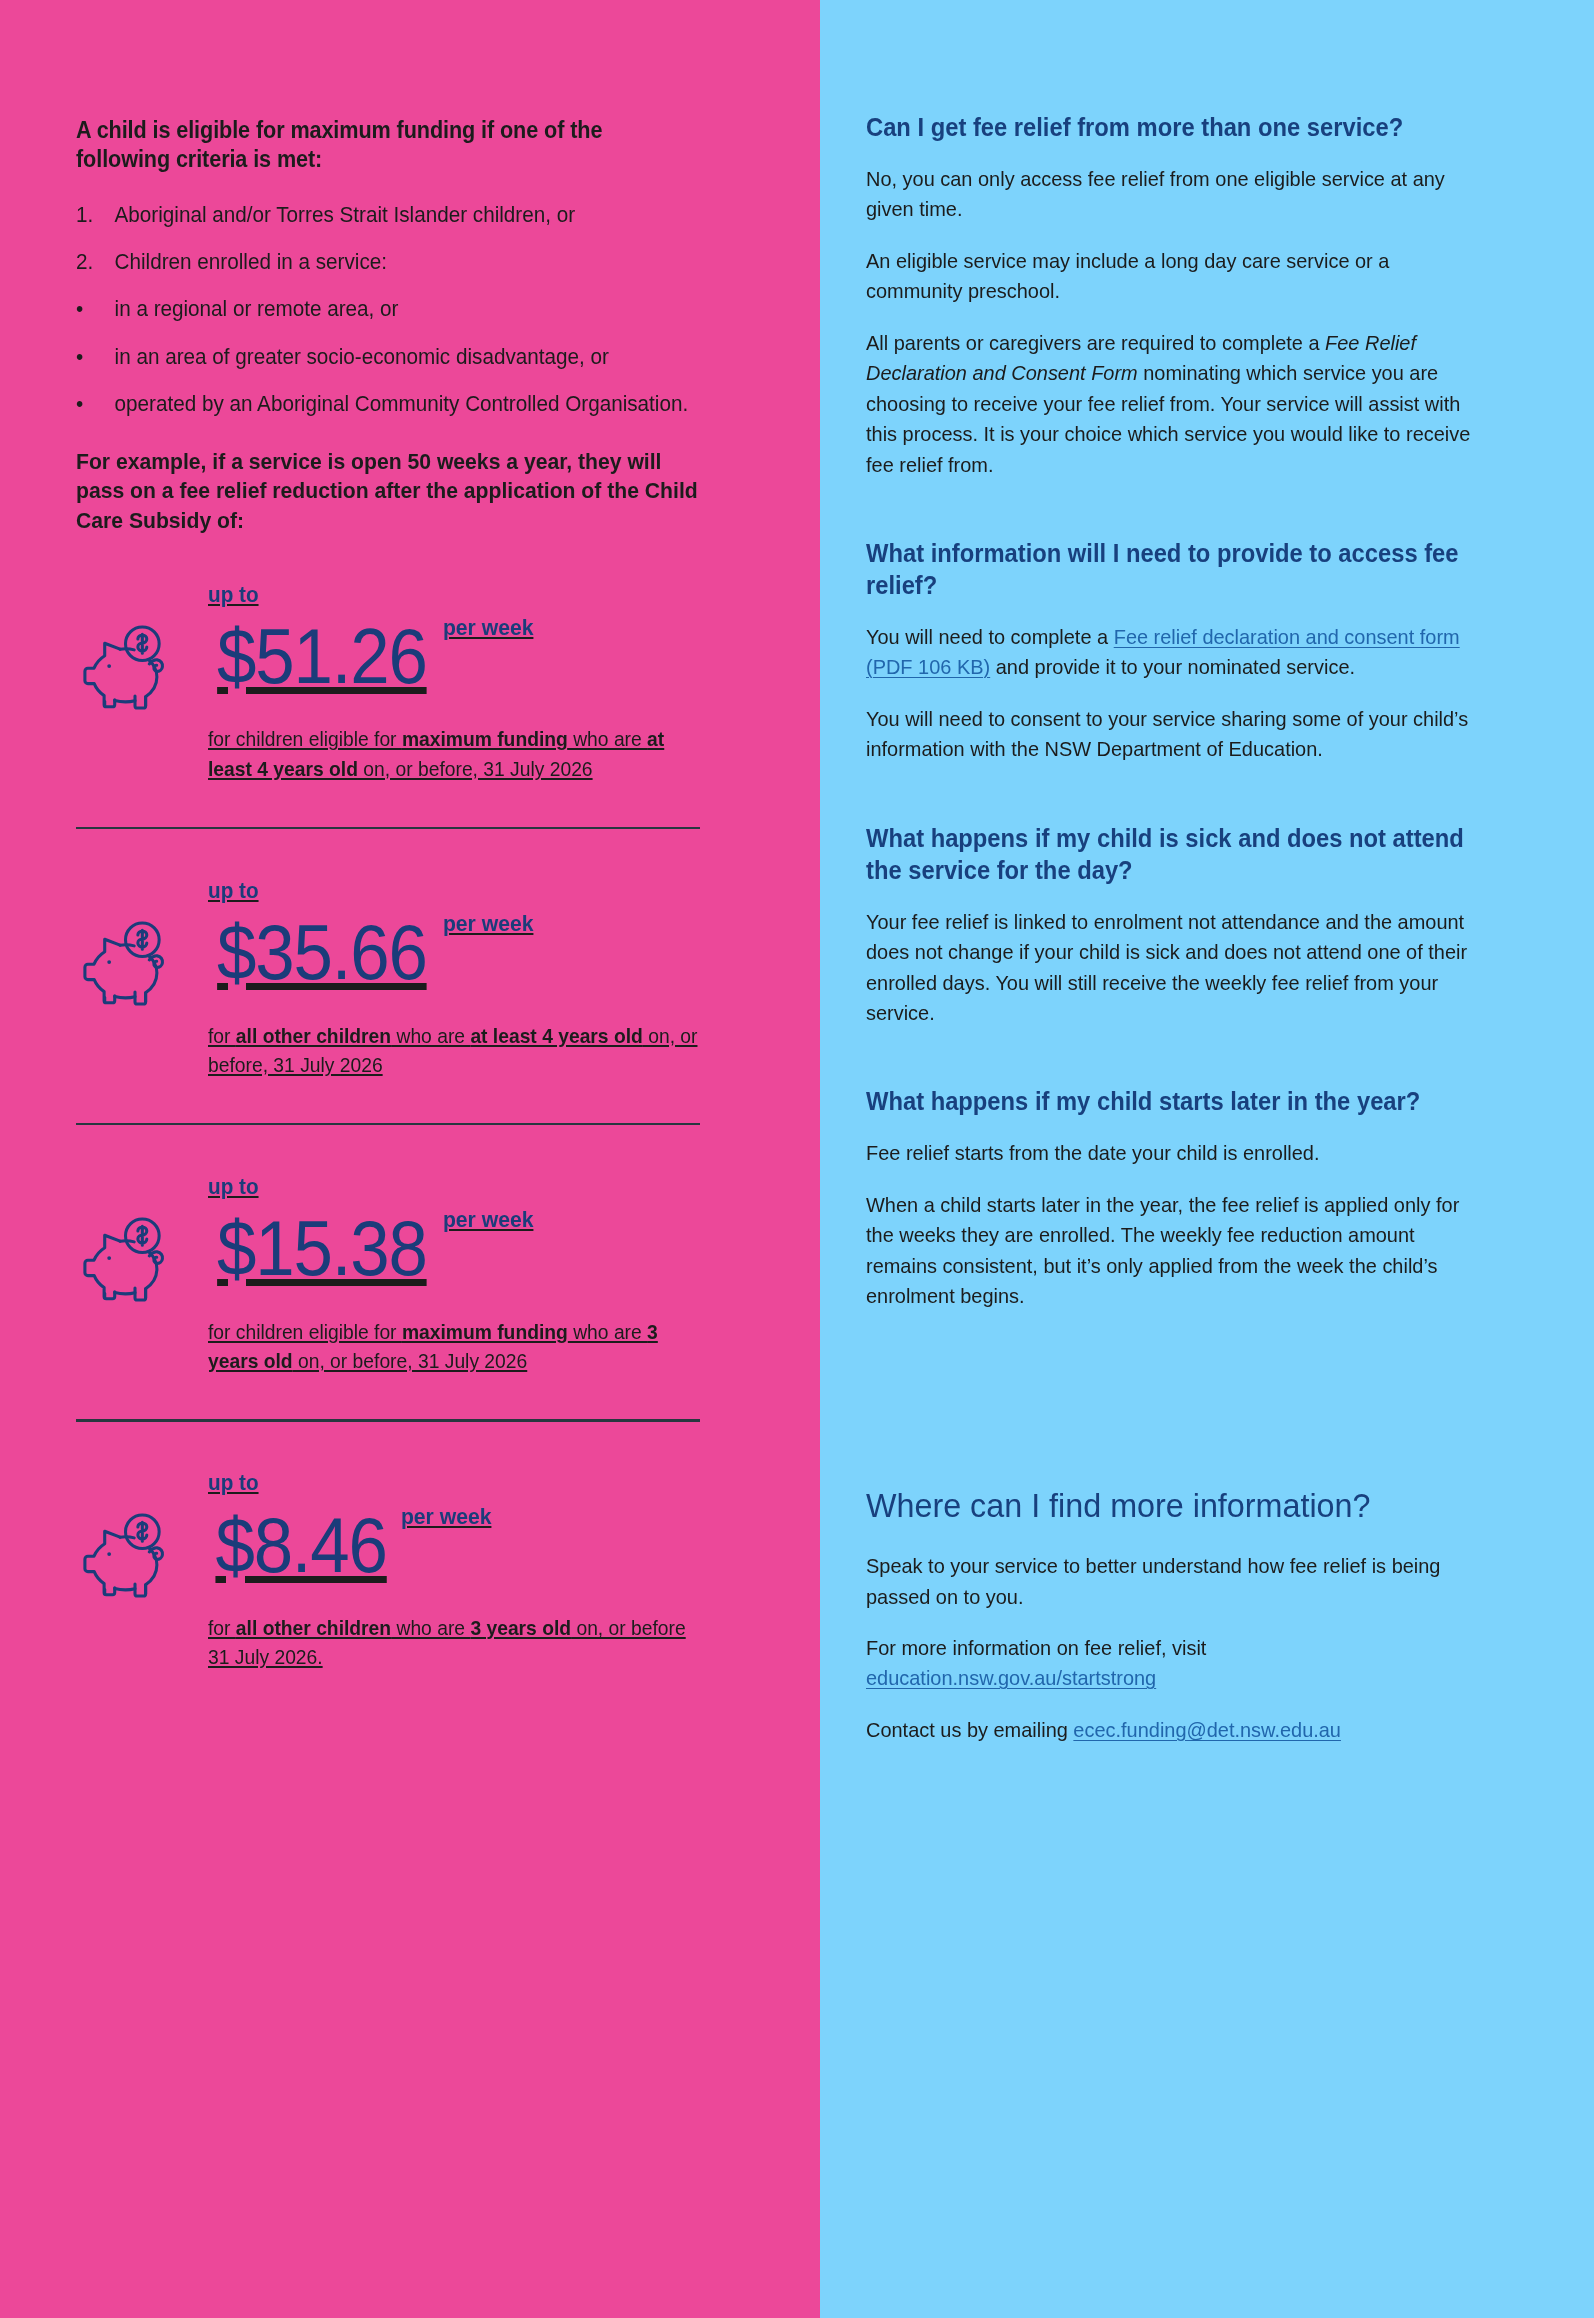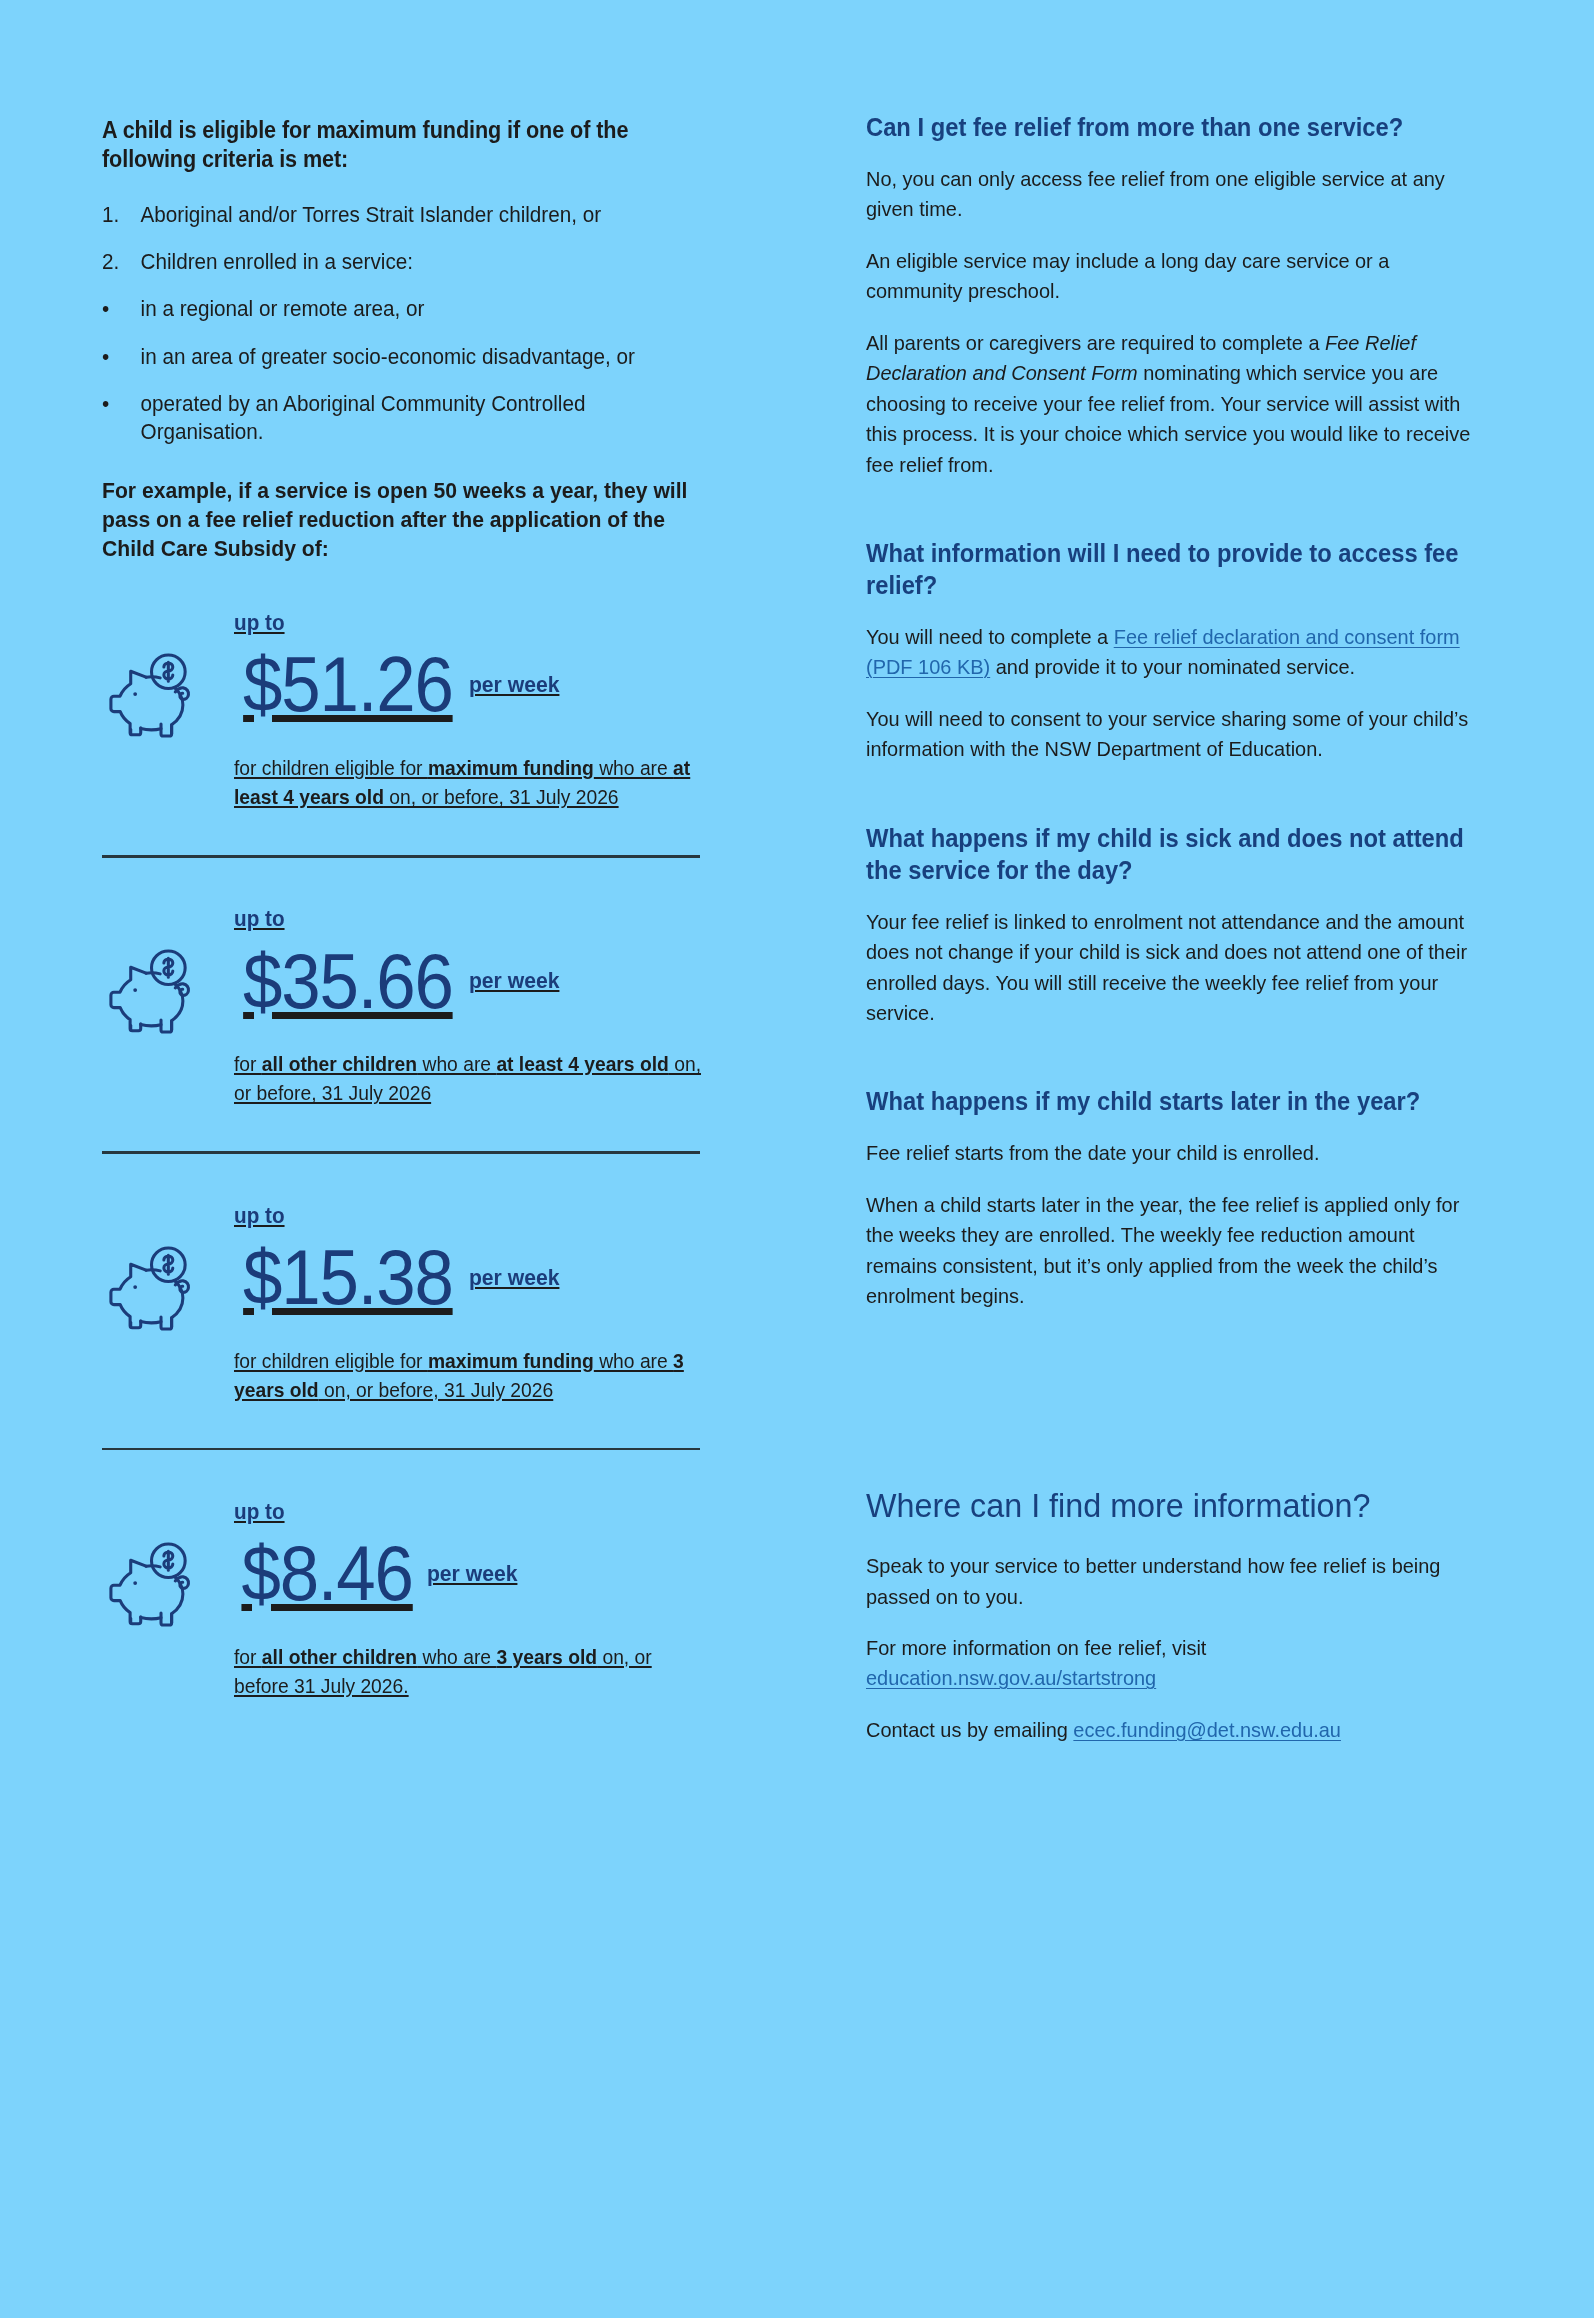--- a/index.html
+++ b/index.html
@@ -21,22 +21,22 @@
     width: 1594px;
     height: 2319px;
     display: flex;
     align-items: stretch;
   }
 
   
   .left-panel {
     width: 820px;
     flex: 0 0 820px;
-    background: #7dd3fc;
-    padding: 116px 79px 0 102px;
+    background: #ec4899;
+    padding: 116px 79px 0 76px;
   }
 
   
   .right-panel {
     flex: 1 1 auto;
     background: #7dd3fc;
     padding: 111px 73px 0 46px;
   }
 
   
@@ -112,21 +112,21 @@
     font-weight: bold;
     color: #1b3c7a;
     line-height: 1;
     transform: scaleX(0.94);
     transform-origin: left center;
     margin-bottom: 9.3px;
   }
 
   .amount-row {
     display: flex;
-    align-items: center;
+    align-items: flex-start;
     margin-bottom: 6.6px;
   }
 
   .amount {
     font-size: 77px;
     font-weight: 400;
     color: #1b3c7a;
     line-height: 1.08;
     letter-spacing: -1.3px;
     transform: scaleX(0.92);

